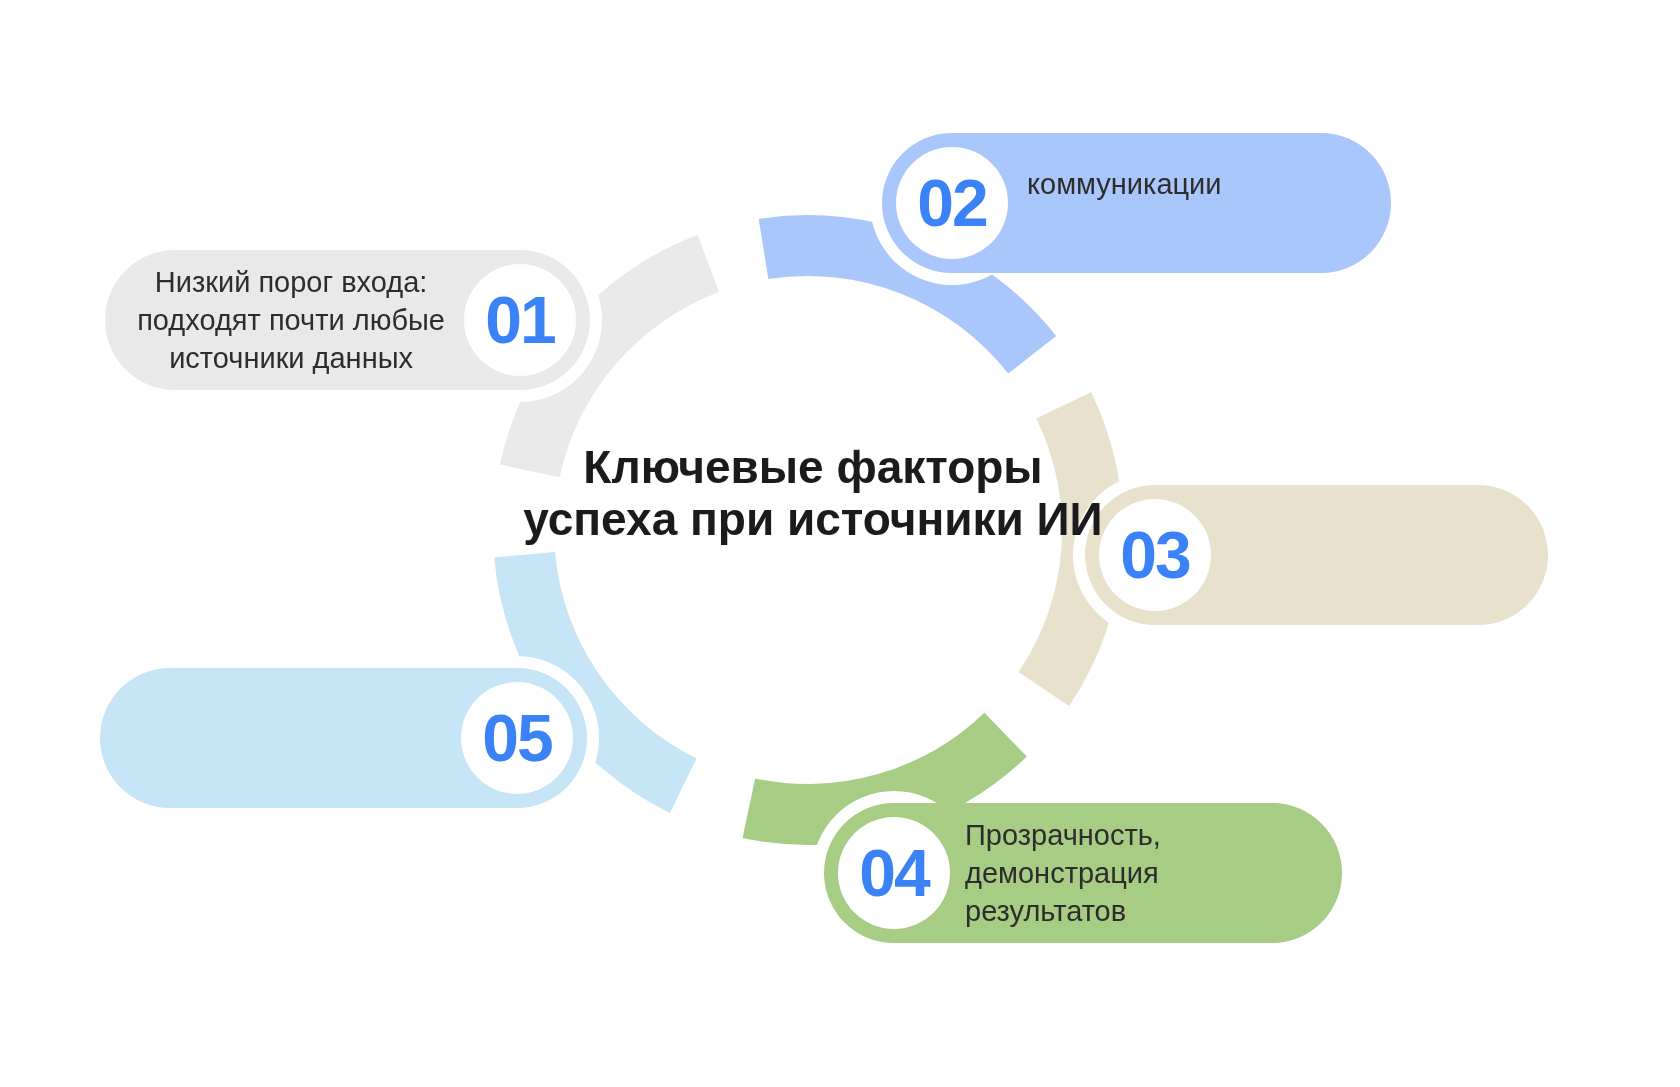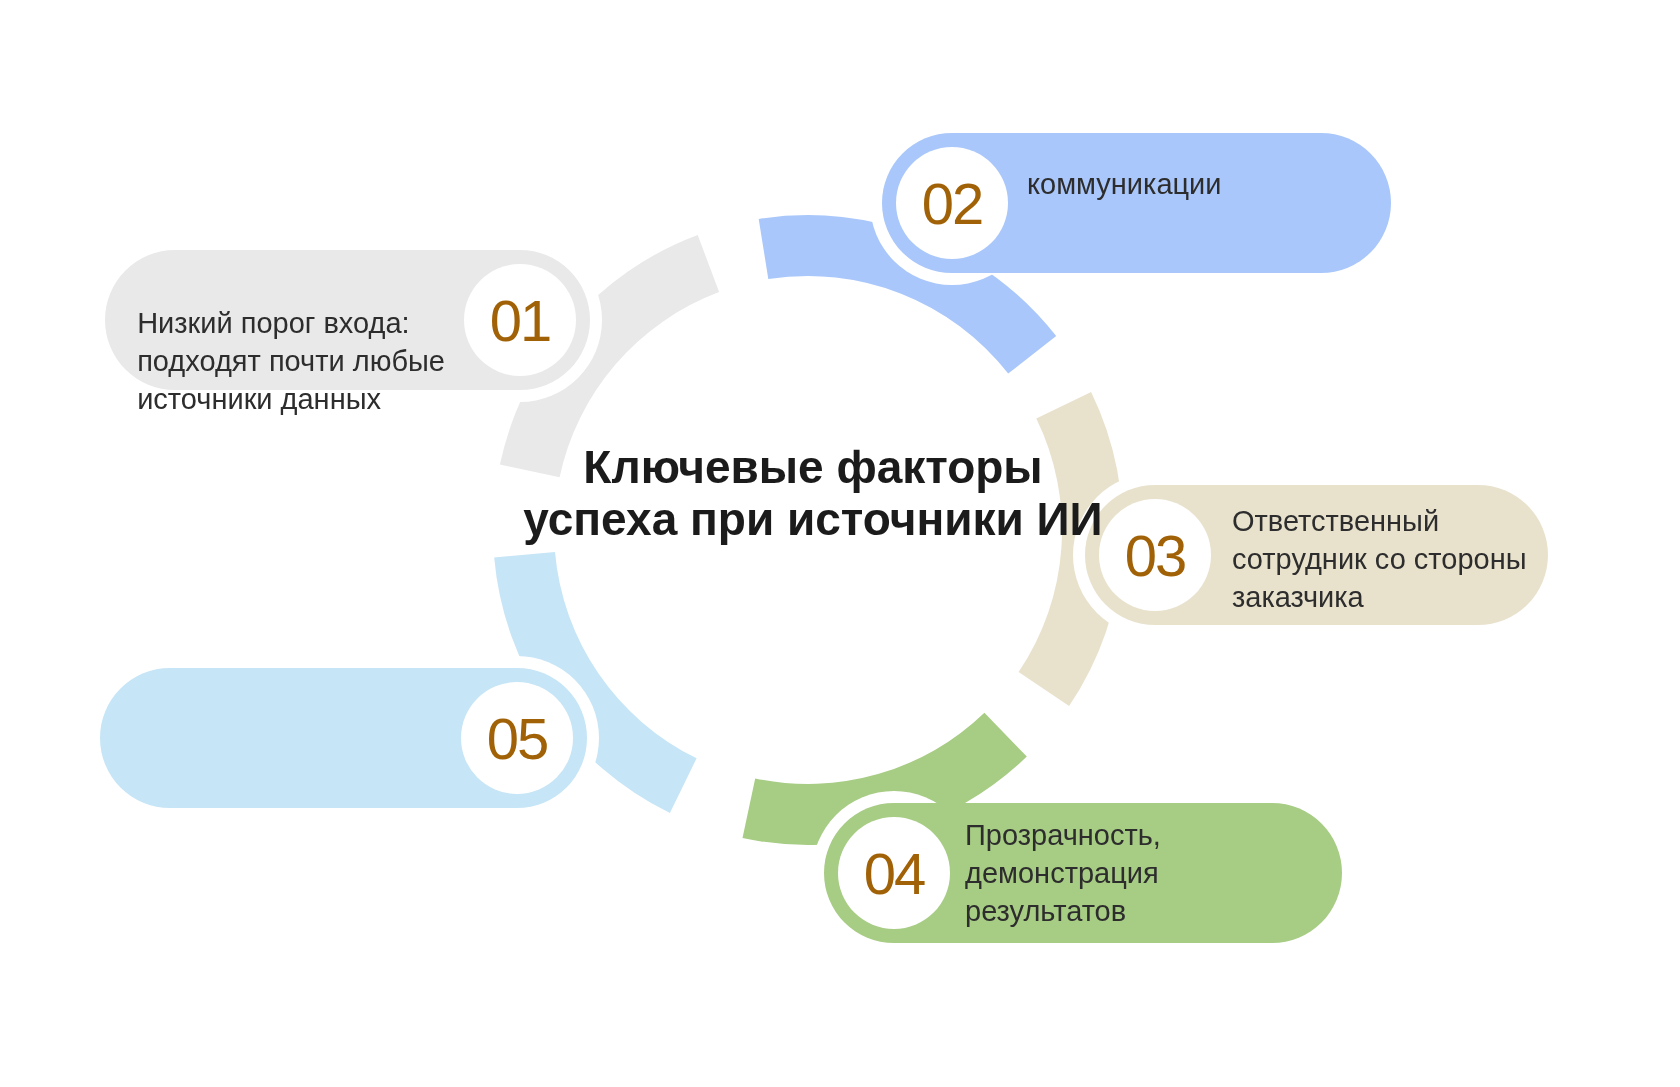--- a/index.html
+++ b/index.html
@@ -18,28 +18,28 @@
     font-size:46px;line-height:52px;font-weight:700;
     color:#1b1b1b;
     letter-spacing:0;
   }
   .pill-text{
     position:absolute;
     font-size:29px;line-height:38px;font-weight:400;
     color:#2d2d2d;
     white-space:nowrap;
   }
-  .pill-text.align-right{text-align:left;margin-top:41px;}
+  .pill-text.align-right{text-align:center;}
   .pill-text.align-left{text-align:left;}
   .pill-text span{display:block;}
   .badge-num{
     position:absolute;
     transform:translate(-50%,-50%);
-    font-size:58px;font-weight:400;letter-spacing:-2px;
-    color:#a16207;
+    font-size:66px;font-weight:700;letter-spacing:-2px;
+    color:#3b82f6;
   }
 </style>
 </head>
 <body>
 
 <div class="stage">
 
   <svg width="1680" height="1087" viewBox="0 0 1680 1087" aria-hidden="true">
 
     <g>
@@ -90,25 +90,20 @@
   <div class="pill-text align-right" style="right:1235px;top:263px;">
     <span>Низкий порог входа:</span>
     <span>подходят почти любые</span>
     <span>источники данных</span>
   </div>
 
   <div class="pill-text align-left" style="left:1027px;top:165px;">
     <span>коммуникации</span>
   </div>
 
-  <div class="pill-text align-left" style="left:1232px;top:502px;">
-    <span>Ответственный</span>
-    <span>сотрудник со стороны</span>
-    <span>заказчика</span>
-  </div>
 
   <div class="pill-text align-left" style="left:965px;top:816px;">
     <span>Прозрачность,</span>
     <span>демонстрация</span>
     <span>результатов</span>
   </div>
 
 
 </div>
 

